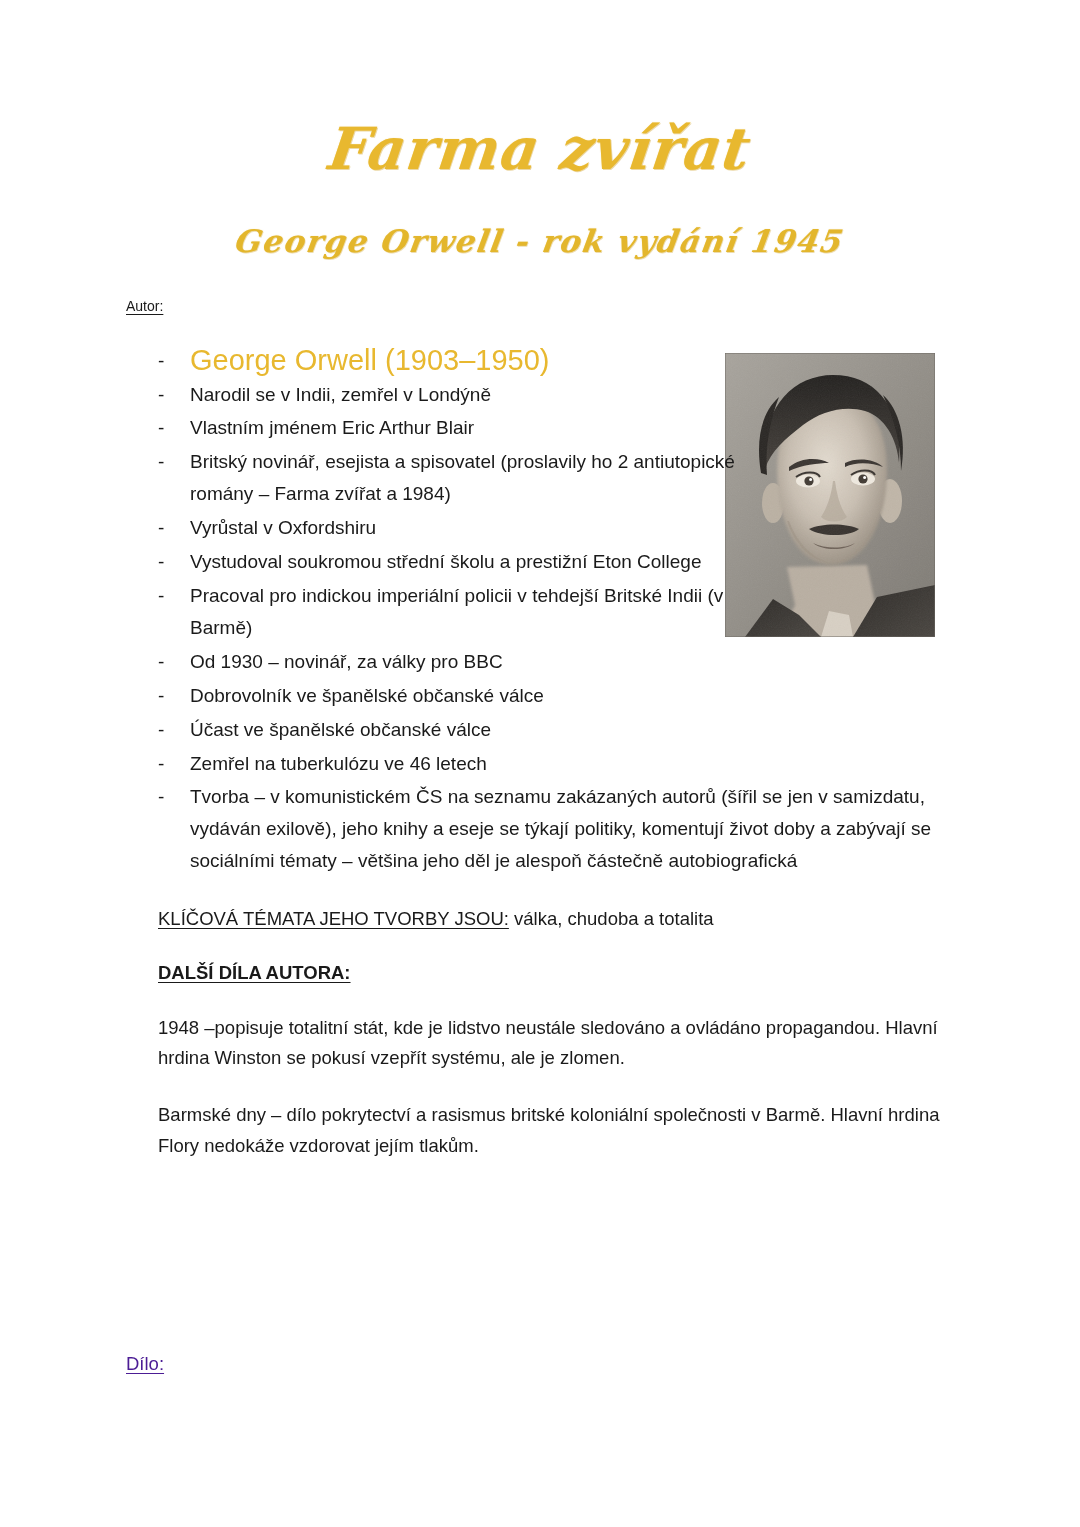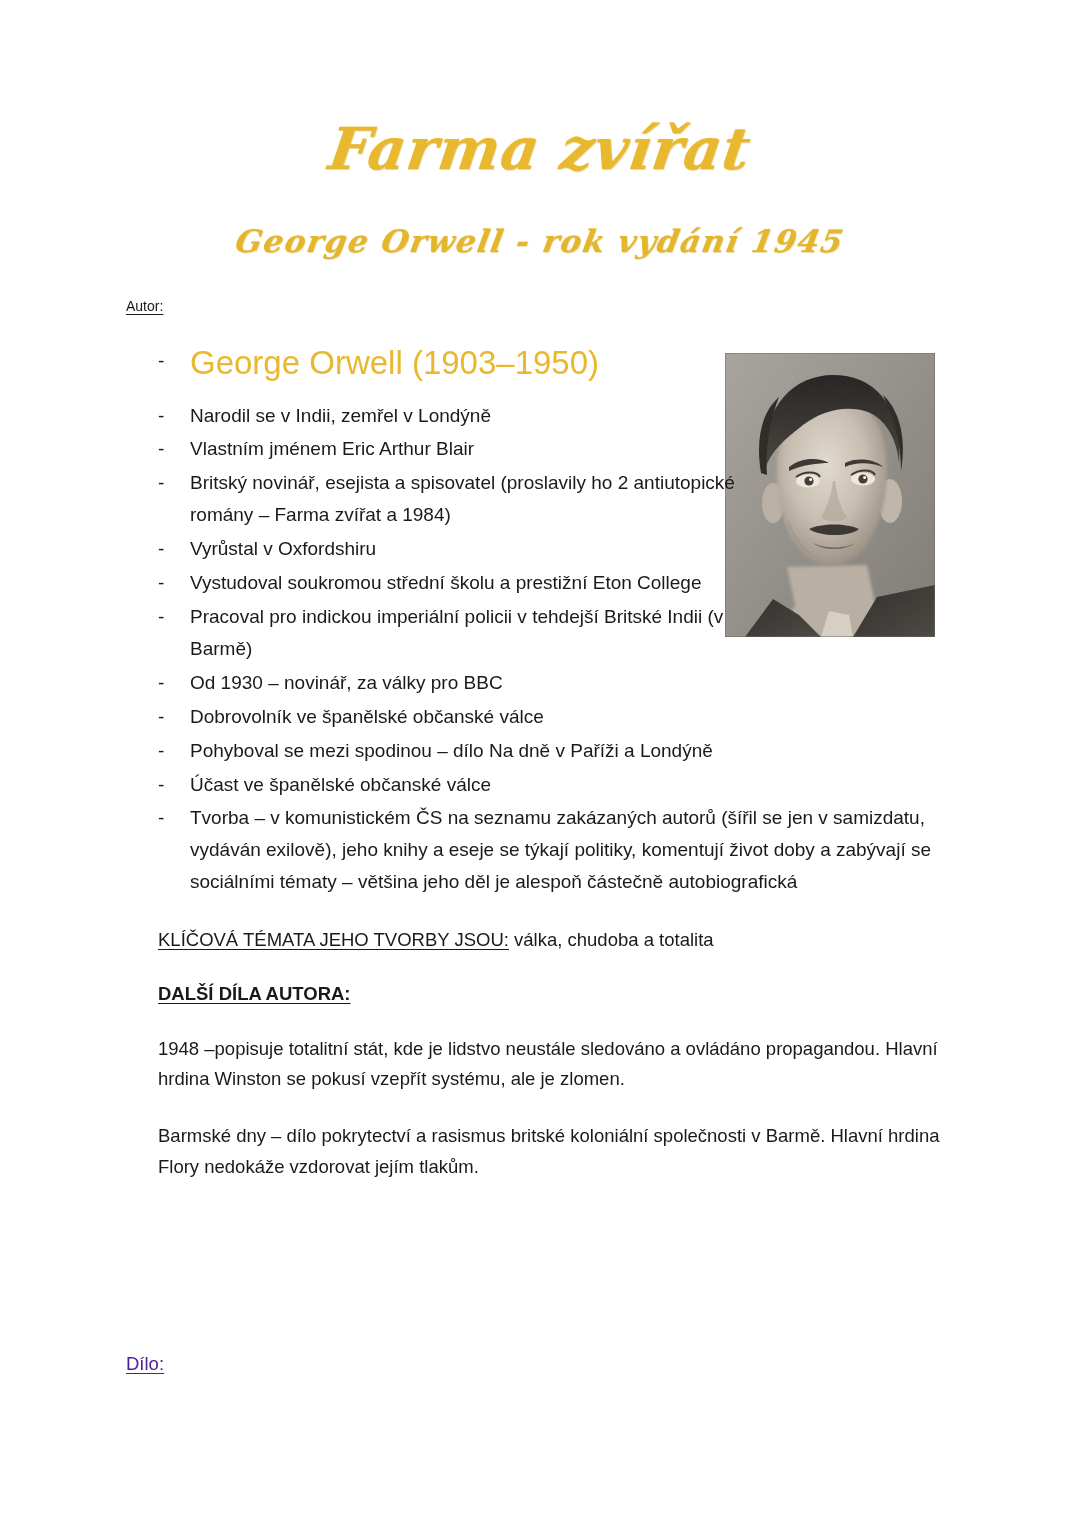--- a/index.html
+++ b/index.html
@@ -93,24 +93,24 @@
     content: "-";
     position: absolute;
     left: 32px;
     top: 0;
     color: #1a1a1a;
   }
   .list li.wide {
     max-width: 790px;
   }
   .list li.lead {
-    font-size: 33px;
+    font-size: 29px;
     line-height: 1.25;
     color: #e8b82f;
-    margin-bottom: 16px;
+    margin-bottom: 0;
     font-weight: 400;
   }
   .list li.lead::before {
     color: #1a1a1a;
     font-size: 19px;
     top: 7px;
   }
 
   .keythemes {
     margin: 28px 0 0 32px;
@@ -268,22 +268,22 @@
     <ul class="list">
       <li class="lead">George Orwell (1903–1950)</li>
       <li>Narodil se v Indii, zemřel v Londýně</li>
       <li>Vlastním jménem Eric Arthur Blair</li>
       <li>Britský novinář, esejista a spisovatel (proslavily ho 2 antiutopické romány – Farma zvířat a 1984)</li>
       <li>Vyrůstal v Oxfordshiru</li>
       <li>Vystudoval soukromou střední školu a prestižní Eton College</li>
       <li>Pracoval pro indickou imperiální policii v tehdejší Britské Indii (v Barmě)</li>
       <li>Od 1930 – novinář, za války pro BBC</li>
       <li>Dobrovolník ve španělské občanské válce</li>
-      <li>Pohyboval se mezi spodinou – dílo Na dně v Paříži a Londýně</li>
       <li>Účast ve španělské občanské válce</li>
+      <li>Zemřel na tuberkulózu ve 46 letech</li>
       <li class="wide">Tvorba – v komunistickém ČS na seznamu zakázaných autorů (šířil se jen v samizdatu, vydáván exilově), jeho knihy a eseje se týkají politiky, komentují život doby a zabývají se sociálními tématy – většina jeho děl je alespoň částečně autobiografická</li>
     </ul>
 
     <div class="keythemes">
       <span class="label">KLÍČOVÁ TÉMATA JEHO TVORBY JSOU:</span><span> válka, chudoba a totalita</span>
     </div>
 
     <div class="subheading">DALŠÍ DÍLA AUTORA:</div>
 
     <p class="work">

